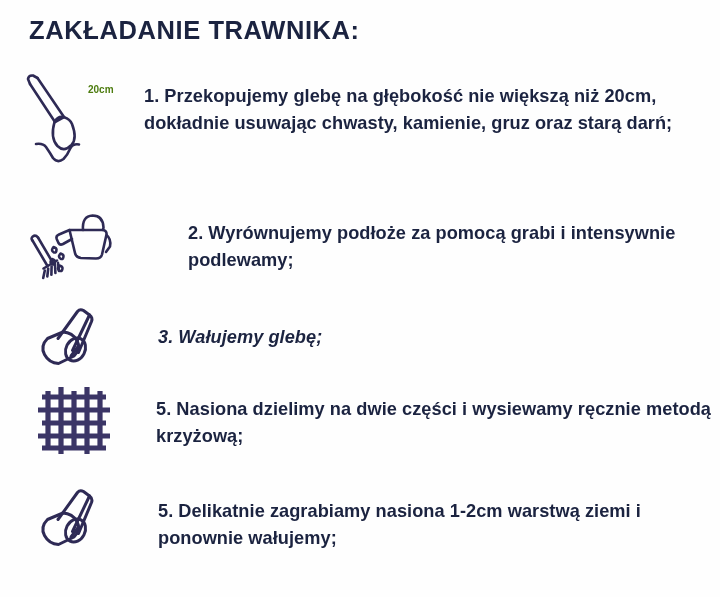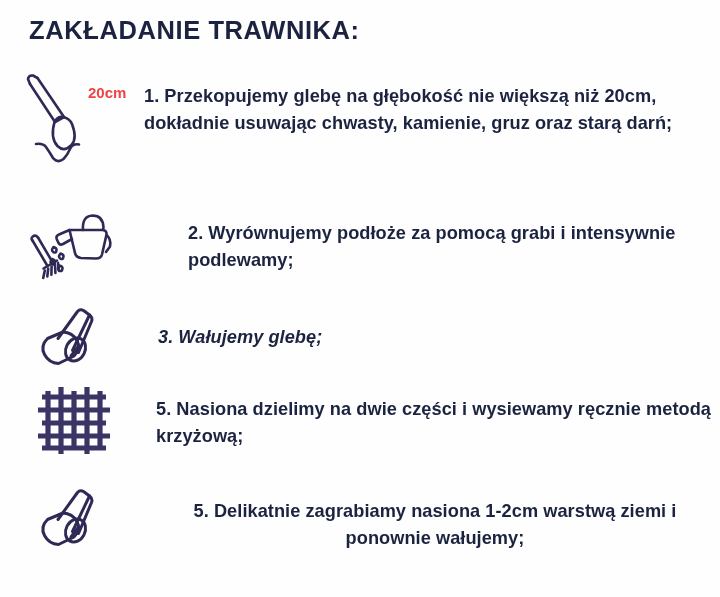--- a/index.html
+++ b/index.html
@@ -62,42 +62,42 @@
     line-height: 1.47;
     color: #1b2340;
     letter-spacing: 0.05px;
   }
 
   
   .step-1 { height: 118px; }
   .step-2 { height: 100px; gap: 40px; }
   .step-3 { height: 88px; font-style: italic; }
   .step-4 { height: 102px; }
-  .step-5 { height: 90px; text-align: center; }
+  .step-5 { height: 90px; }
 
   .step-1 .step-text { padding-top: 17px; }
   .step-2 .step-text { padding-top: 36px; }
   .step-3 .step-text { padding-top: 40px; }
   .step-4 .step-text { padding-top: 24px; }
   .step-5 .step-text { padding-top: 24px; }
 
   .step-1 .step-icon { padding-top: 6px; padding-left: 24px; }
   .step-2 .step-icon { padding-top: 24px; padding-left: 28px; }
   .step-3 .step-icon { padding-top: 23px; padding-left: 38px; }
   .step-4 .step-icon { padding-top: 12px; padding-left: 36px; }
   .step-5 .step-icon { padding-top: 14px; padding-left: 38px; }
 
   
   .depth-label {
     position: absolute;
     left: 64px;
     top: 12px;
-    font-size: 15px;
+    font-size: 10px;
     font-weight: bold;
-    color: #ef4444;
+    color: #4d7c0f;
     white-space: nowrap;
   }
 
   svg { display: block; overflow: visible; }
 </style>
 </head>
 <body>
 
 <div class="page">
 

